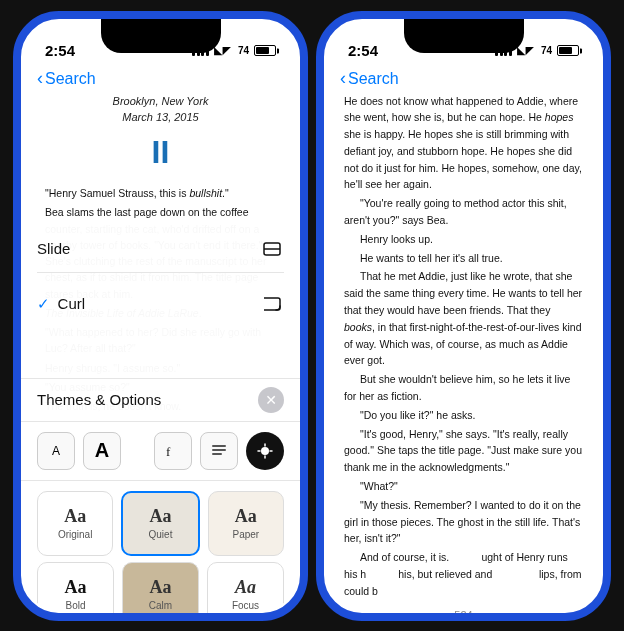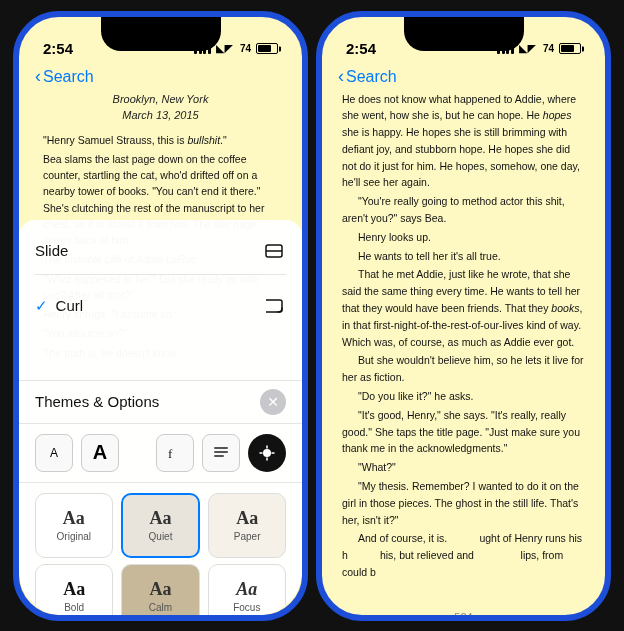--- a/index.html
+++ b/index.html
@@ -19,25 +19,25 @@
       align-items: center;
       justify-content: center;
       width: 624px;
       height: 631px;
       background: #111;
       padding: 10px;
     }
     .phone {
       width: 295px;
       height: 610px;
-      background: #fef9c3;
+      background: #ffffff;
       border-radius: 46px;
       overflow: hidden;
       position: relative;
-      border: 6px solid #1d4ed8;
+      border: 8px solid #1d4ed8;
       flex-shrink: 0;
     }
     .phone-inner {
       width: 100%;
       height: 100%;
       overflow: hidden;
       border-radius: 44px;
       position: relative;
     }
 
@@ -401,20 +401,21 @@
         <div class="back-link">
           <span class="back-chevron">‹</span>
           <span>Search</span>
         </div>
       </div>
 
       <div class="left-phone-content">
         <div class="book-content">
           <div class="book-header">
             <div class="location">Brooklyn, New York<br>March 13, 2015</div>
+            <div class="chapter">II</div>
           </div>
           <div class="book-text">
             <p>"Henry Samuel Strauss, this is <em>bullshit</em>."</p>
             <p>Bea slams the last page down on the coffee counter, startling the cat, who'd drifted off on a nearby tower of books. "You can't end it there." She's clutching the rest of the manuscript to her chest, as if to shield it from him. The title page stares back at him.</p>
             <p><em>The Invisible Life of Addie LaRue</em>.</p>
             <p>"What happened to her? Did she really go with Luc? After all that?"</p>
             <p>Henry shrugs. "I assume so."</p>
             <p>"You assume so?"</p>
             <p>The truth is, he doesn't know.</p>
           </div>

